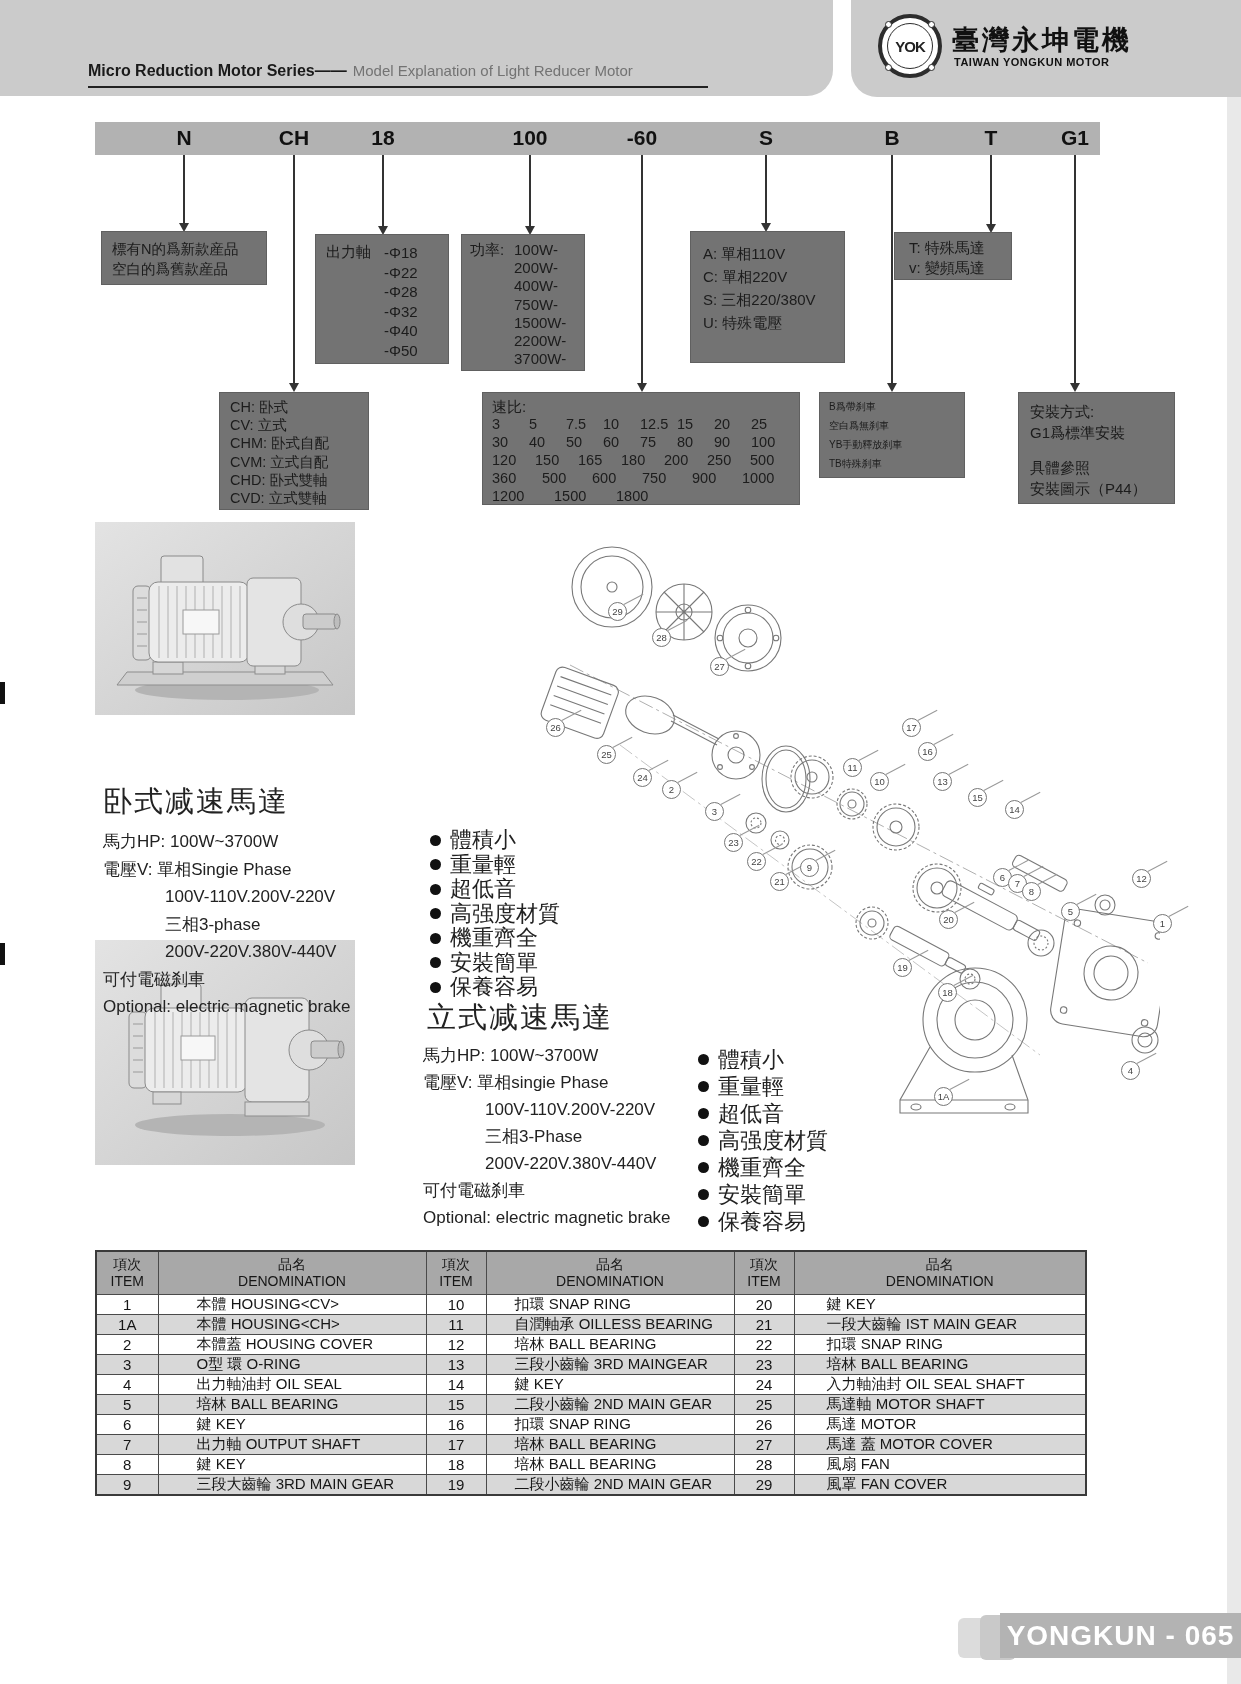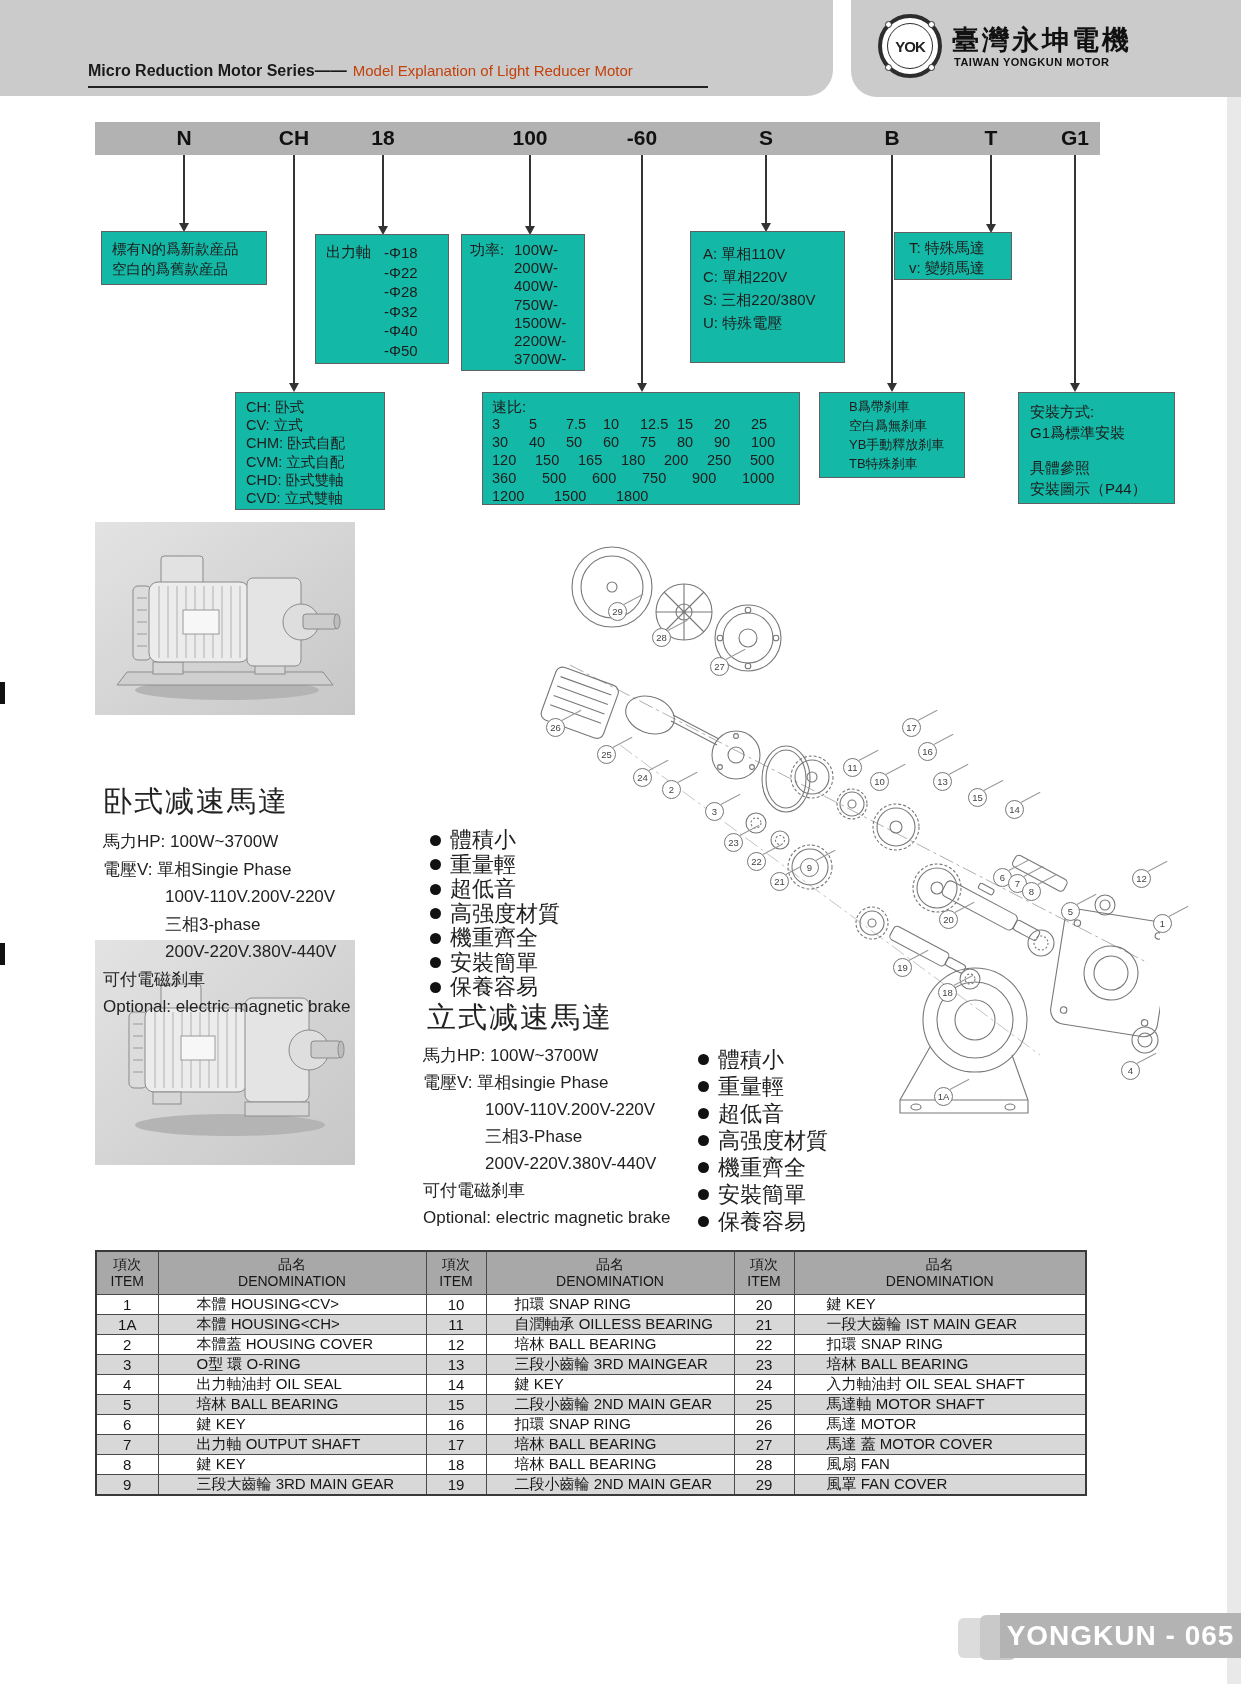--- a/index.html
+++ b/index.html
@@ -10,21 +10,21 @@
   .band-left{position:absolute;left:0;top:0;width:833px;height:96px;background:#cbcbcb;
              border-bottom-right-radius:26px;}
   .band-right{position:absolute;left:851px;top:0;width:390px;height:97px;background:#cbcbcb;
               border-bottom-left-radius:26px;}
   .right-strip{position:absolute;right:0;top:97px;width:14px;height:1587px;background:#e9e9e9;}
   .title-zh{position:absolute;left:88px;top:30px;white-space:nowrap;}
   .title-zh .tzb{font-size:27px;font-weight:700;color:#1a1a1a;}
   .title-zh .tzs{font-size:21px;font-weight:700;color:#2a2a2a;margin-left:6px;}
   .title-en{position:absolute;left:88px;top:62px;white-space:nowrap;}
   .title-en .teb{font-size:16px;font-weight:700;color:#1a1a1a;}
-  .title-en .ter{font-size:15px;font-weight:400;color:#c2410c;margin-left:6px;}
+  .title-en .ter{font-size:15px;font-weight:400;color:#737373;margin-left:6px;}
   .title-rule{position:absolute;left:88px;top:86px;width:620px;height:2px;background:#222;}
 
   .logo-badge{position:absolute;left:878px;top:14px;width:64px;height:64px;border-radius:50%;
               border:4px solid #2d2d2d;background:#fff;box-sizing:border-box;
               display:flex;align-items:center;justify-content:center;}
   .logo-badge .inner{width:44px;height:44px;border-radius:50%;border:1.5px solid #2d2d2d;
               display:flex;align-items:center;justify-content:center;font-weight:700;
               font-size:15px;letter-spacing:-1px;color:#222;}
   .logo-badge .bolt{position:absolute;width:7px;height:7px;border:1.5px solid #2d2d2d;
               border-radius:50%;background:#fff;box-sizing:border-box;}
@@ -39,47 +39,47 @@
   .model-bar{position:absolute;left:95px;top:122px;width:1005px;height:33px;background:#b2b2b2;}
   .model-bar span{position:absolute;top:4px;transform:translateX(-50%);
                   font-size:21px;font-weight:700;color:#111;}
 
   
   .arrow{position:absolute;width:2px;background:#333;}
   .arrow::after{content:"";position:absolute;bottom:-9px;left:-4px;
                 border:5px solid transparent;border-top:9px solid #333;border-bottom:none;}
 
   
-  .gbox{position:absolute;background:#14b8a6;border:1px solid #606060;box-sizing:border-box;
+  .gbox{position:absolute;background:#737373;border:1px solid #606060;box-sizing:border-box;
         font-size:15px;color:#1c1c1c;}
   .gbox .ln{line-height:19.5px;white-space:nowrap;}
   .box-n{left:101px;top:231px;width:166px;height:54px;padding:8px 0 0 10px;}
   .box-n .ln{font-size:14.5px;}
   .box-shaft{left:315px;top:234px;width:134px;height:130px;padding:8px 0 0 10px;}
   .box-shaft .lbl{position:absolute;left:10px;top:8px;}
   .box-shaft .items{margin-left:58px;}
   .box-power{left:461px;top:234px;width:124px;height:137px;padding:6px 0 0 8px;}
   .box-power .lbl{position:absolute;left:8px;top:6px;}
   .box-power .items{margin-left:44px;}
   .box-power .ln{line-height:18.2px;}
   .box-voltage{left:690px;top:231px;width:155px;height:132px;padding:10px 0 0 12px;}
   .box-voltage .ln{line-height:23px;}
   .box-t{left:894px;top:232px;width:118px;height:48px;padding:5px 0 0 14px;}
-  .box-ch{left:235px;top:392px;width:150px;height:118px;padding:5px 0 0 10px;}
+  .box-ch{left:219px;top:392px;width:150px;height:118px;padding:5px 0 0 10px;}
   .box-ch .ln{font-size:14.5px;line-height:18.2px;}
   .box-ratio{left:482px;top:392px;width:318px;height:113px;padding:5px 0 0 9px;}
   .box-ratio .ln{line-height:18px;}
   .ratio-row{display:flex;height:18px;}
   .ratio-row span{display:inline-block;font-size:14.5px;}
   .ratio-row.c8 span{width:37px;}
   .ratio-row.c7 span{width:43px;}
   .ratio-row.c6 span{width:50px;}
   .ratio-row.c3 span{width:62px;}
   .box-brake{left:819px;top:392px;width:146px;height:86px;padding:4px 0 0 9px;}
-  .box-brake .ln{font-size:13px;line-height:19px;margin-left:20px;}
+  .box-brake .ln{font-size:10px;line-height:19px;}
   .box-mount{left:1018px;top:392px;width:157px;height:112px;padding:8px 0 0 11px;}
   .box-mount .ln{line-height:21px;}
   .box-mount .gap{margin-top:14px;}
 
   
   .photo{position:absolute;border:0;}
   .photo1{left:95px;top:522px;width:260px;height:193px;}
   .photo2{left:95px;top:940px;width:260px;height:225px;}
 
   

